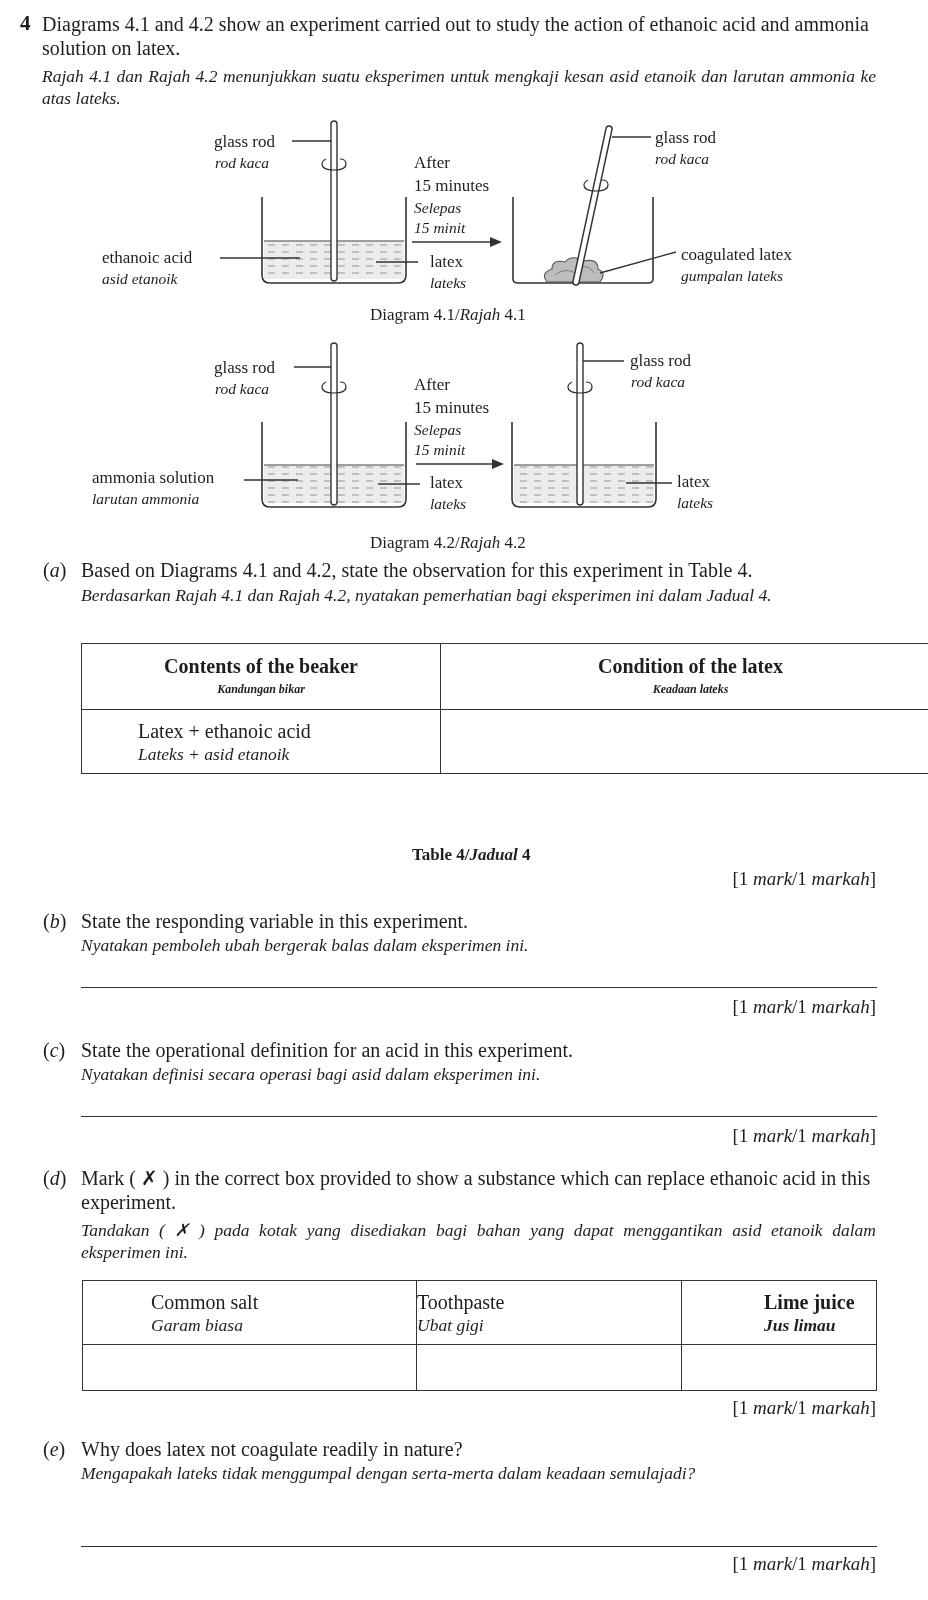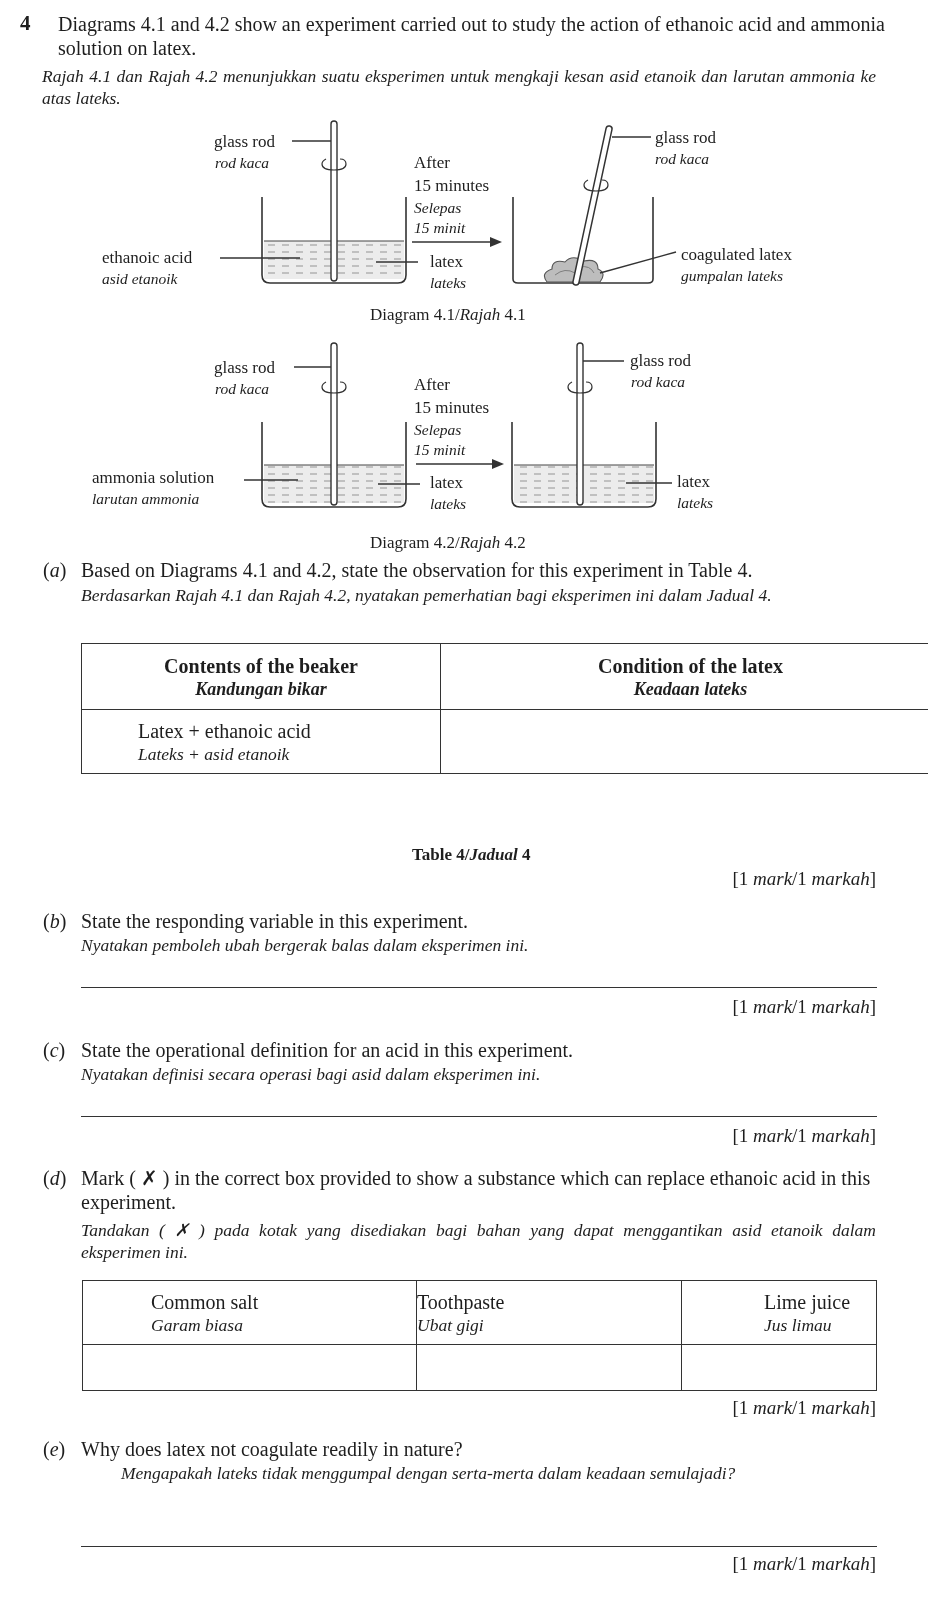--- a/index.html
+++ b/index.html
@@ -16,29 +16,29 @@
     .lbl-i { font-size: 15.5px; line-height: 20px; font-style: italic; }
     .caption { font-size: 17px; }
     .caption i { font-style: italic; text-align: center; }
     .mark { font-size: 19px; text-align: left; }
     .mark i { font-style: italic; }
     .justify { text-align: justify; text-align-last: left; }
     .answer-line { position: absolute; height: 0; border-top: 1.5px solid #333; }
     table.grid { border-collapse: collapse; position: absolute; }
     table.grid td, table.grid th { border: 1.5px solid #333; padding: 0; vertical-align: middle; }
     .th-en { font-weight: bold; font-size: 20px; line-height: 24px; }
-    .th-ms { font-weight: bold; font-style: italic; font-size: 18px; line-height: 22px; font-family: Liberation Serif, serif; }
+    .th-ms { font-weight: bold; font-style: italic; font-size: 12px; line-height: 22px; font-family: Liberation Serif, serif; }
     .td-en { font-size: 20px; line-height: 24px; }
     .td-ms { font-size: 17.5px; line-height: 22px; font-style: italic; }
   </style>
 </head>
 <body>
 
 <div class="abs qnum" style="left:20px; top:11px;">4</div>
-<div class="abs en" style="left:42px; top:12px; width:842px;margin-left:16px;">Diagrams 4.1 and 4.2 show an experiment carried out to study the action of ethanoic acid and ammonia solution on latex.</div>
+<div class="abs en" style="left:42px; top:12px; width:842px;">Diagrams 4.1 and 4.2 show an experiment carried out to study the action of ethanoic acid and ammonia solution on latex.</div>
 <div class="abs ms justify" style="left:42px; top:65px; width:834px;">Rajah 4.1 dan Rajah 4.2 menunjukkan suatu eksperimen untuk mengkaji kesan asid etanoik dan larutan ammonia ke atas lateks.</div>
 
 <div class="abs" style="left:0; top:115px; width:928px; height:215px;">
   <svg width="928" height="215" style="position:absolute; left:0; top:0;">
     <defs>
       <pattern id="liq" width="14" height="7" patternUnits="userSpaceOnUse">
         <rect width="14" height="7" fill="#ececec"></rect>
         <line x1="2" y1="4" x2="9" y2="4" stroke="#8a8a8a" stroke-width="0.9"></line>
       </pattern>
     </defs>
@@ -195,36 +195,36 @@
   <tbody>
       <tr style="height:64px;">
     <td style="width:265px; padding-left:68px;">
       <div class="td-en">Common salt</div>
       <div class="td-ms">Garam biasa</div>
     </td>
     <td style="width:264px; ">
       <div class="td-en">Toothpaste</div>
       <div class="td-ms">Ubat gigi</div>
     </td>
-    <td style="padding-left:82px;">
+    <td style="padding-left:82px;font-weight:bold;">
       <div class="td-en">Lime juice</div>
       <div class="td-ms">Jus limau</div>
     </td>
   </tr>
   <tr style="height:46px;">
     <td style="text-align:center;"></td>
     <td style="text-align:center;"></td>
     <td style="text-align:center;"></td>
   </tr>
 </tbody>
   </table>
 
 <div class="abs mark" style="right:52px; top:1397px;">
   <span>[1 </span><i>mark</i><span>/1 </span><i>markah</i><span>]</span>
 </div>
 
 <div class="abs en" style="left:43px; top:1437px;"><span>(</span><i>e</i><span>)</span></div>
 <div class="abs en" style="left:81px; top:1437px;">Why does latex not coagulate readily in nature?</div>
-<div class="abs ms" style="left:81px; top:1462px;margin-left:40px;">Mengapakah lateks tidak menggumpal dengan serta-merta dalam keadaan semulajadi?</div>
+<div class="abs ms" style="left:81px; top:1462px;">Mengapakah lateks tidak menggumpal dengan serta-merta dalam keadaan semulajadi?</div>
 <div class="answer-line" style="left:81px; top:1546px; width:796px;"></div>
 <div class="abs mark" style="right:52px; top:1553px;">
   <span>[1 </span><i>mark</i><span>/1 </span><i>markah</i><span>]</span>
 </div>
 
 </body></html>

